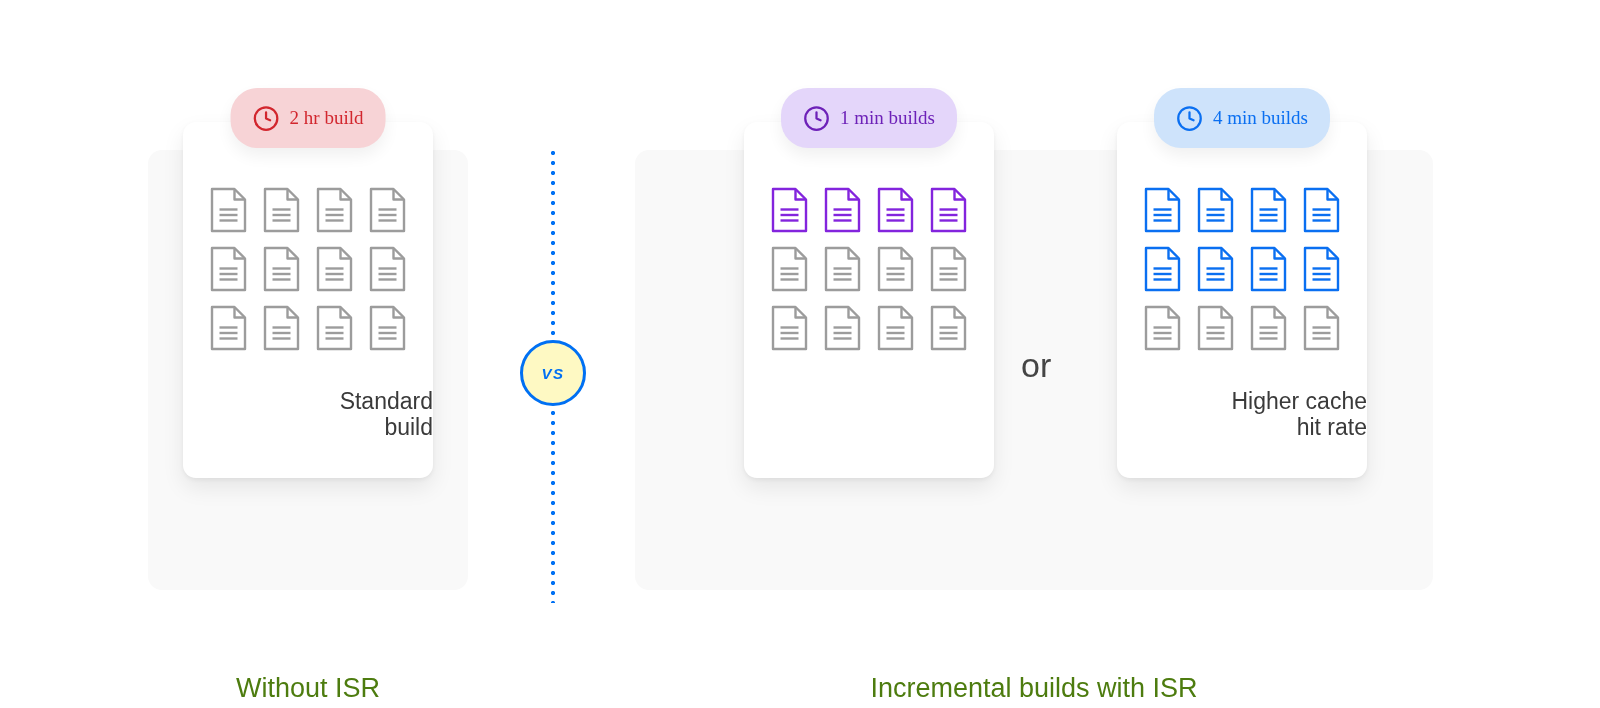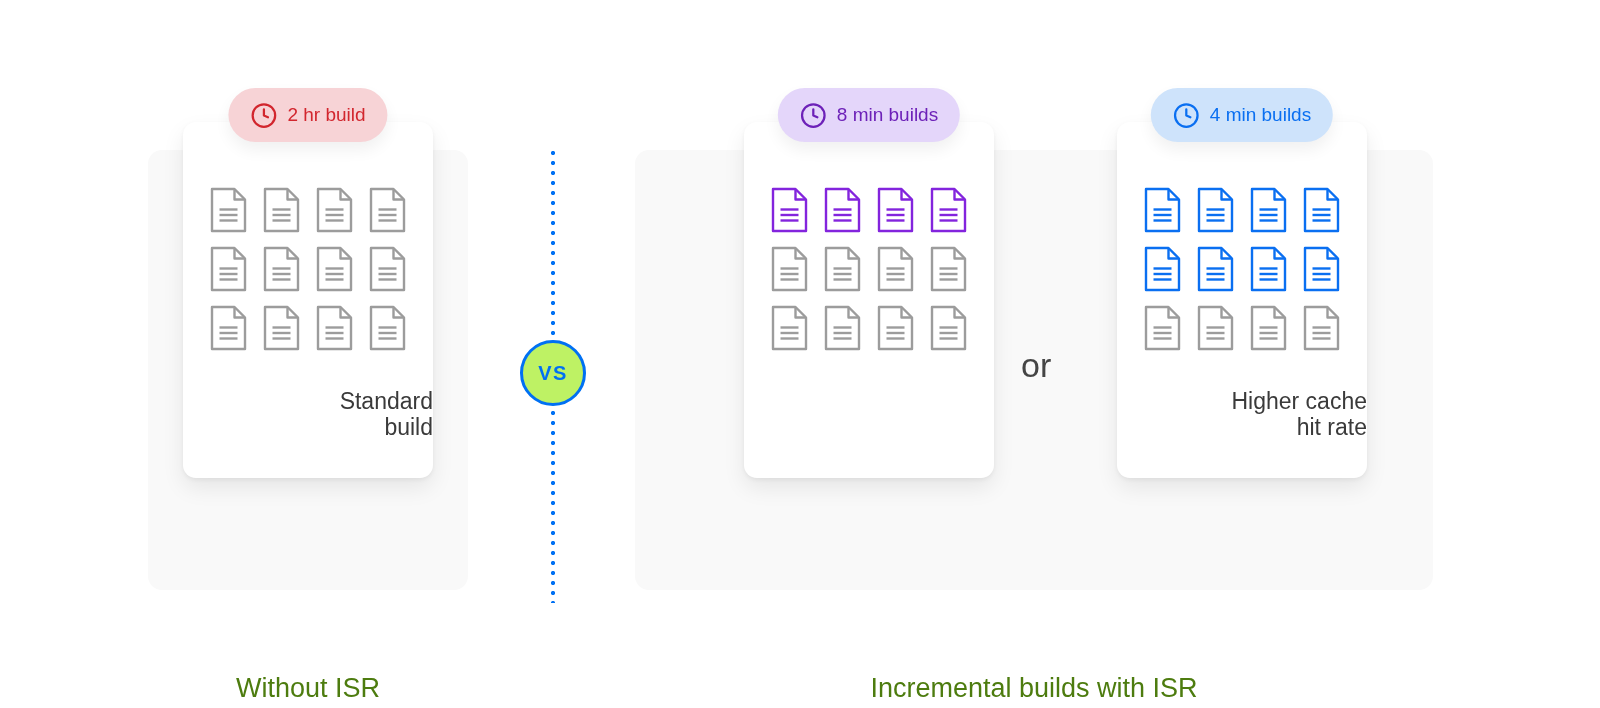--- a/index.html
+++ b/index.html
@@ -14,23 +14,24 @@
   .panel-right{left:635px;width:798px;}
   .card{
     position:absolute;top:122px;width:250px;height:356px;background:#ffffff;border-radius:13px;
     box-shadow:0 2px 4px rgba(0,0,0,.05), 0 10px 22px rgba(0,0,0,.08);
   }
   .card-0{left:183px;}
   .card-1{left:744px;}
   .card-2{left:1117px;}
   .badge{
     position:absolute;top:-34px;left:50%;transform:translateX(-50%);
-    height:54px;border-radius:27px;padding:0 22px;display:inline-flex;align-items:center;gap:10px;
+    height:60px;border-radius:27px;padding:0 22px;display:inline-flex;align-items:center;gap:10px;
     font-size:19px;font-weight:500;white-space:nowrap;
     box-shadow:0 8px 16px rgba(0,0,0,.06);
+    font-family:Liberation Serif, serif;
   }
   .badge svg{display:block;}
   .doc-grid{
     position:absolute;top:65px;left:50%;transform:translateX(-50%);
     display:grid;grid-template-columns:repeat(4,37px);grid-auto-rows:46px;
     column-gap:16px;row-gap:13px;
   }
   .doc-grid svg{display:block;}
   .card-label{
     position:absolute;top:264px;left:0;width:100%;height:56px;
@@ -45,23 +46,23 @@
     position:absolute;left:1021px;top:346px;width:70px;
     font-size:34px;color:#454545;
   }
   .dotted-line{
     position:absolute;left:551px;top:148px;width:4px;height:455px;
     background-image:radial-gradient(circle, var(--accent) 1.9px, transparent 2.3px);
     background-size:4px 10px;background-repeat:repeat-y;
   }
   .vs-circle{
     position:absolute;left:520px;top:340px;width:66px;height:66px;box-sizing:border-box;
-    background:#bef264;border:3px solid var(--accent);border-radius:50%;
+    background:#fef9c3;border:3px solid var(--accent);border-radius:50%;
     display:flex;align-items:center;justify-content:center;
-    color:var(--accent);font-size:20px;font-weight:700;letter-spacing:1.5px;
+    color:var(--accent);font-size:15px;font-weight:700;letter-spacing:1.5px;font-style:italic;
   }
 </style>
 </head>
 <body>
 
 <div class="canvas">
 
   <section class="panel panel-left">
     <div class="panel-label">Without ISR</div>
   </section>
@@ -176,21 +177,21 @@
   </section>
 
   <div class="card card-1">
     <div class="badge" style="background: rgb(228, 214, 250); color: rgb(109, 33, 184);">
       <span>
           <svg width="27" height="27" viewBox="0 0 24 24" fill="none">
      <circle cx="12" cy="12" r="10" stroke="#6d21b8" stroke-width="2"></circle>
      <polyline points="12 6.5 12 12 15.6 13.6" stroke="#6d21b8" stroke-width="2" stroke-linecap="round" stroke-linejoin="round" fill="none"></polyline>
    </svg>
         </span>
-      <span>8 min builds</span>
+      <span>1 min builds</span>
     </div>
     <div class="doc-grid">
         <svg width="37" height="46" viewBox="0 0 37 46" fill="none">
      <path d="M2 2 H24.5 L35 12.5 V44 H2 Z" stroke="#8324dd" stroke-width="2.4" stroke-linejoin="round"></path>
      <path d="M24.5 2 V12.5 H35" stroke="#8324dd" stroke-width="2.4" stroke-linejoin="round"></path>
      <line x1="9.5" y1="22.5" x2="27.5" y2="22.5" stroke="#8324dd" stroke-width="2.4"></line>
      <line x1="9.5" y1="28" x2="27.5" y2="28" stroke="#8324dd" stroke-width="2.4"></line>
      <line x1="9.5" y1="33.5" x2="27.5" y2="33.5" stroke="#8324dd" stroke-width="2.4"></line>
    </svg>
         <svg width="37" height="46" viewBox="0 0 37 46" fill="none">

